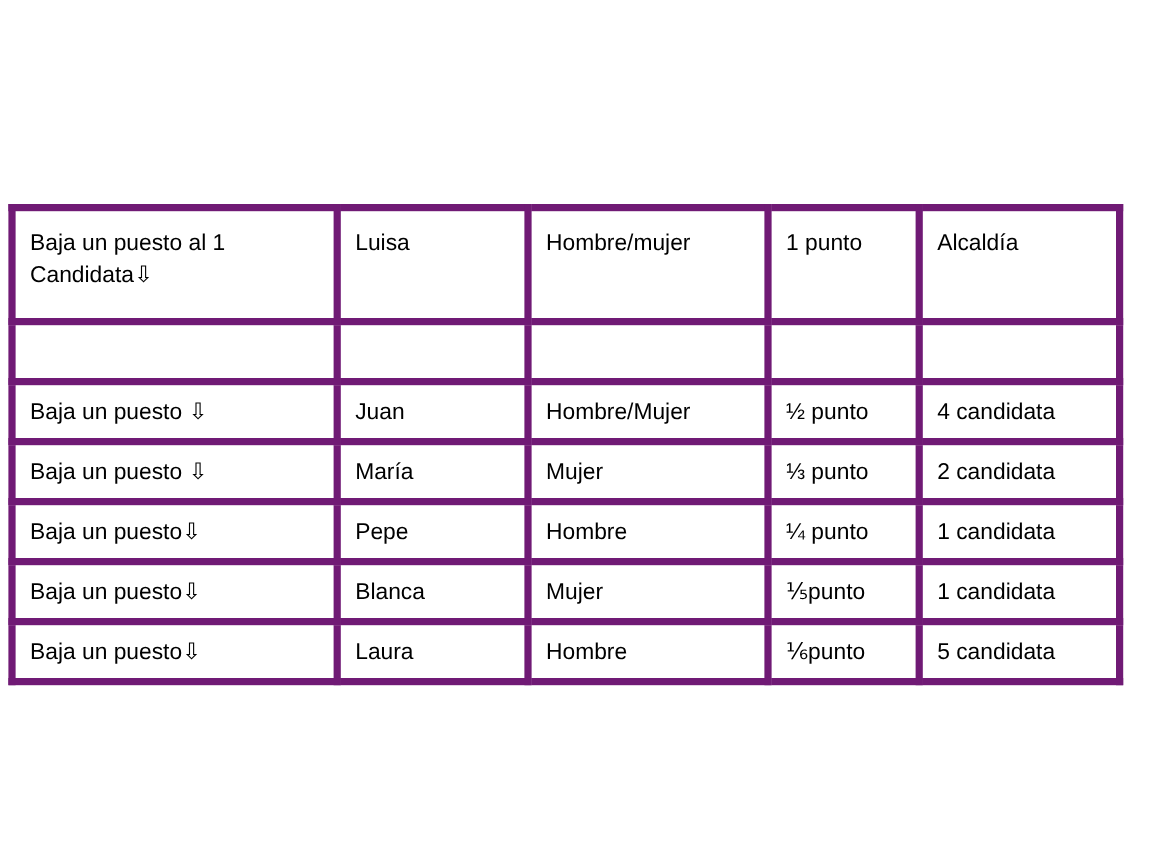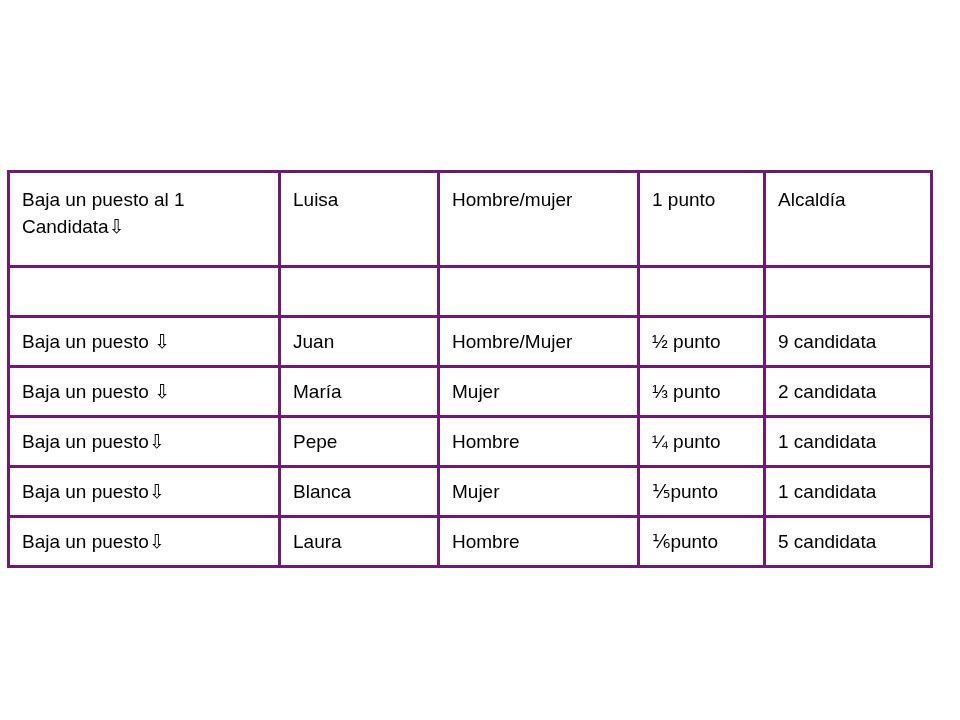--- a/index.html
+++ b/index.html
@@ -16,21 +16,21 @@
   }
   table.candidates {
     position: absolute;
     left: 7px;
     top: 170px;
     width: 923px;
     border-collapse: collapse;
     table-layout: fixed;
   }
   table.candidates td {
-    border: 3px solid #701a75;
+    border: 6px solid #701a75;
     padding: 0 10px 0 12px;
     vertical-align: middle;
     font-family: "Liberation Sans", "DejaVu Sans", sans-serif;
     font-size: 19px;
     line-height: 27px;
     color: #000000;
     white-space: pre-line;
     overflow: hidden;
   }
   tr.r-header { height: 95px; }
@@ -68,21 +68,21 @@
         <td></td>
         <td></td>
         <td></td>
         <td></td>
       </tr>
       <tr class="r-data">
         <td>Baja un puesto ⇩</td>
         <td>Juan</td>
         <td>Hombre/Mujer</td>
         <td>½ punto</td>
-        <td>9 candidata</td>
+        <td>4 candidata</td>
       </tr>
       <tr class="r-data">
         <td>Baja un puesto ⇩</td>
         <td>María</td>
         <td>Mujer</td>
         <td>⅓ punto</td>
         <td>2 candidata</td>
       </tr>
       <tr class="r-data">
         <td>Baja un puesto⇩</td>

